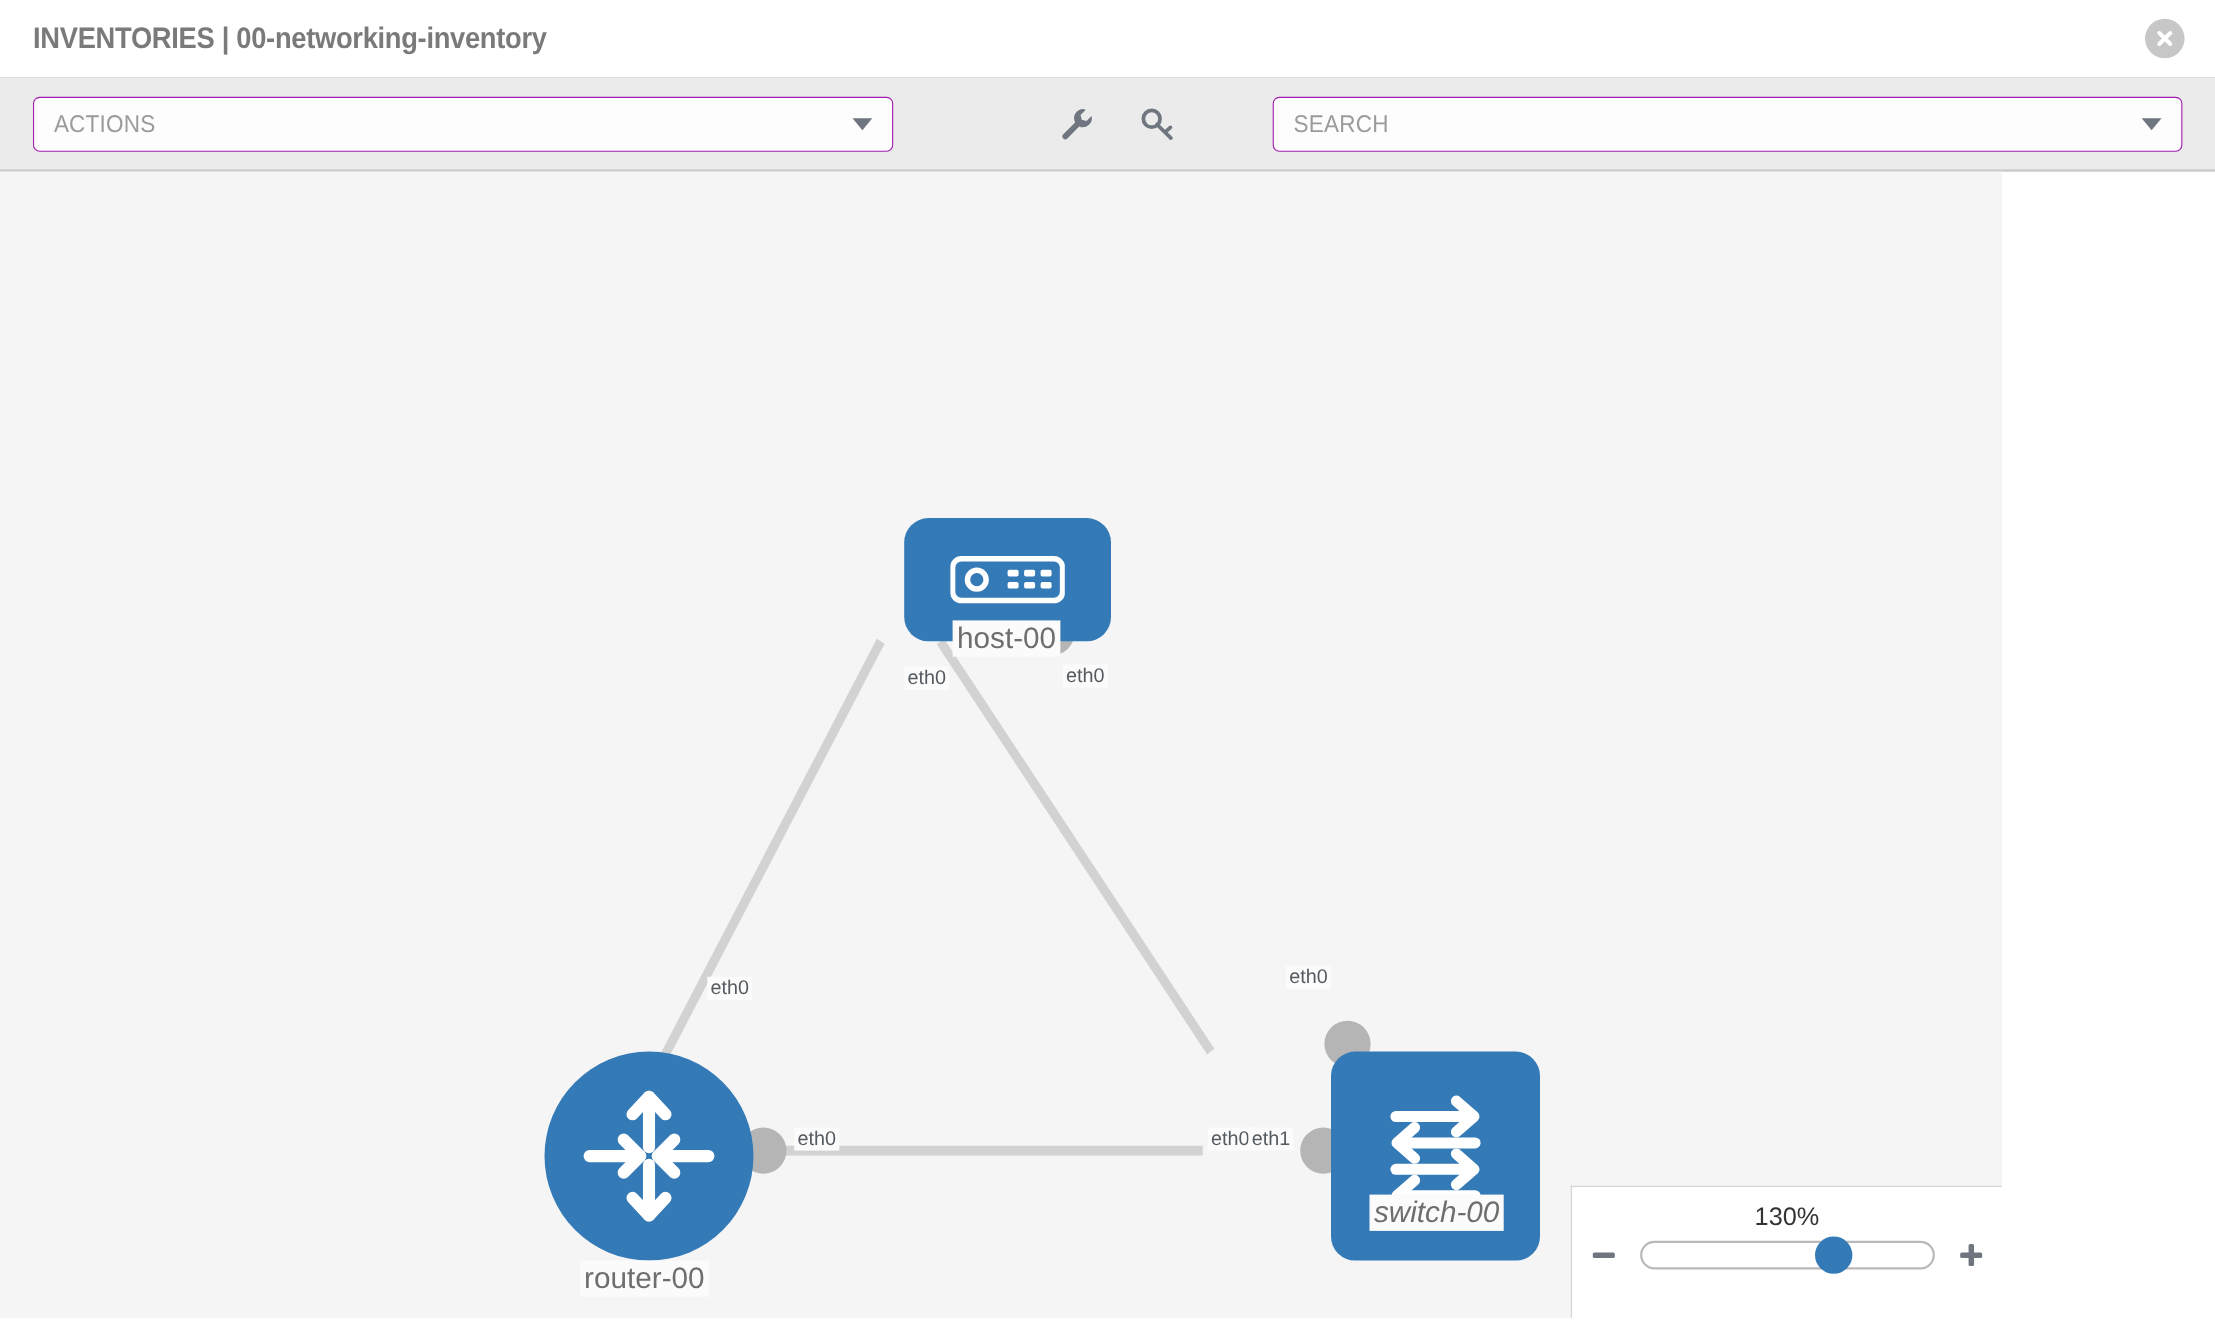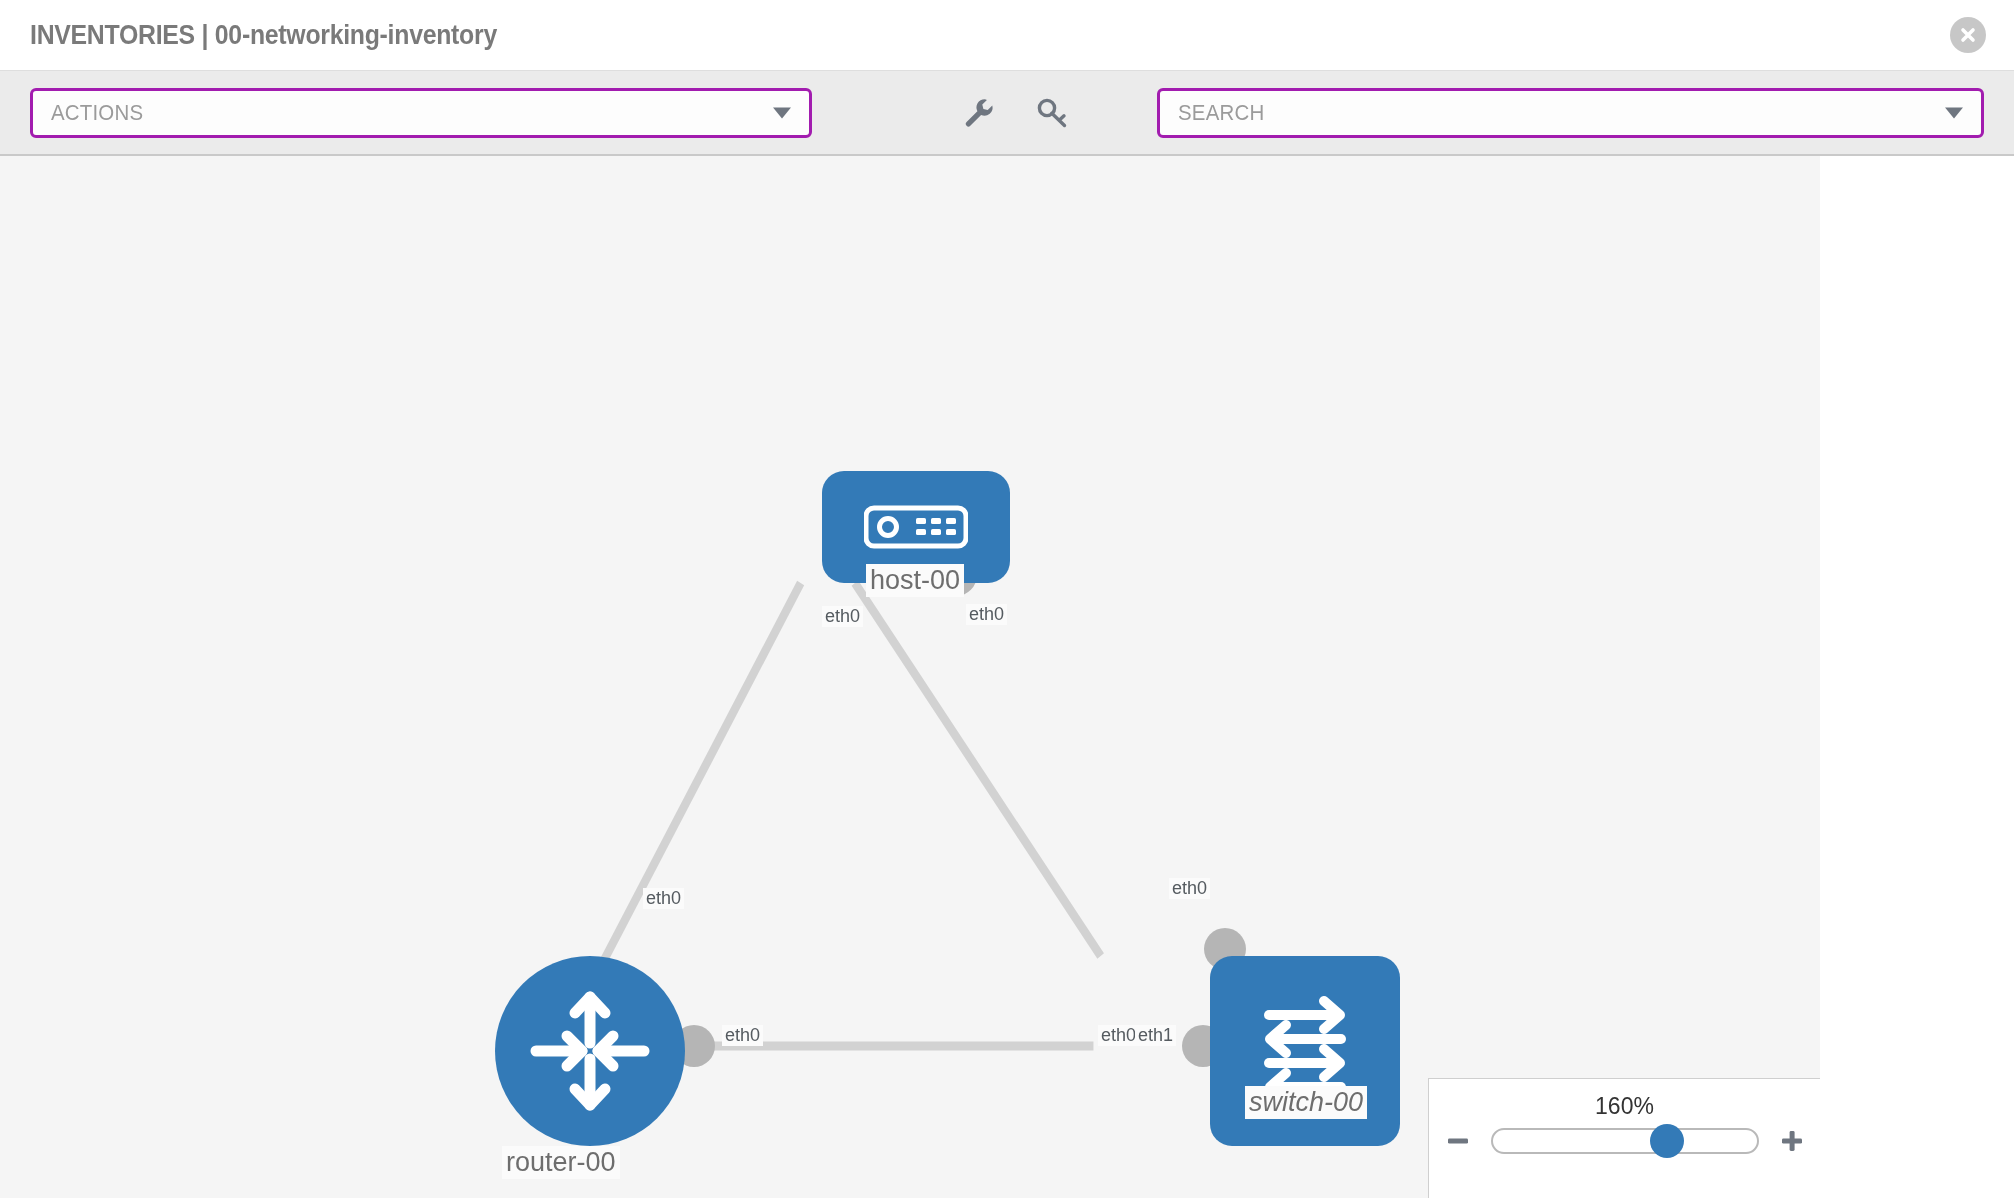--- a/index.html
+++ b/index.html
@@ -55,21 +55,21 @@
     border-bottom: 2px solid #c9c9c9;
     display: flex;
     align-items: center;
     padding: 0 30px;
     gap: 0;
   }
   .select-box {
     position: relative;
     height: 50px;
     background: #fdfdfd;
-    border: 3px solid #a21caf;
+    border: 1px solid #a21caf;
     border-radius: 6px;
     display: flex;
     align-items: center;
     padding: 0 44px 0 18px;
     cursor: pointer;
   }
   .select-box.actions { width: 800px; }
   .select-box.search  { width: 846px; margin-left: 37px; }
   .select-label {
     font-size: 22px;
@@ -317,33 +317,33 @@
           <path d="M45 38 L29 52 L45 66"></path>
         <path d="M28 76 H98"></path>
           <path d="M83 62 L99 76 L83 90"></path>
         <path d="M100 100 H30"></path>
           <path d="M45 86 L29 100 L45 114"></path>
       </g>
     </svg>
   </div>
 
   <div class="node-label" style="left:866px; top:408px;">host-00</div>
-  <div class="node-label" style="left:502px; top:990px;">router-00</div>
+  <div class="node-label" style="left:527px; top:990px;">router-00</div>
   <div class="node-label" style="left:1245px; top:930px;font-style:italic;">switch-00</div>
 
   <div class="iface-label" style="left:822px; top:450px;">eth0</div>
   <div class="iface-label" style="left:966px; top:448px;">eth0</div>
   <div class="iface-label" style="left:643px; top:732px;">eth0</div>
   <div class="iface-label" style="left:1169px; top:722px;">eth0</div>
   <div class="iface-label" style="left:722px; top:869px;">eth0</div>
   <div class="iface-label" style="left:1098px; top:869px;">eth0</div>
   <div class="iface-label" style="left:1135px; top:869px;">eth1</div>
 
   <div class="zoom-panel">
-    <div class="zoom-value">160%</div>
+    <div class="zoom-value">130%</div>
     <div class="zoom-row">
       <span class="zoom-btn">
         <svg width="26" height="26" viewBox="0 0 26 26">
           <rect x="3" y="10.6" width="20" height="5" rx="1.4" fill="#6f7680"></rect>
         </svg>
       </span>
       <div class="zoom-track">
         <div class="zoom-thumb" style="left:66%;"></div>
       </div>
       <span class="zoom-btn">

